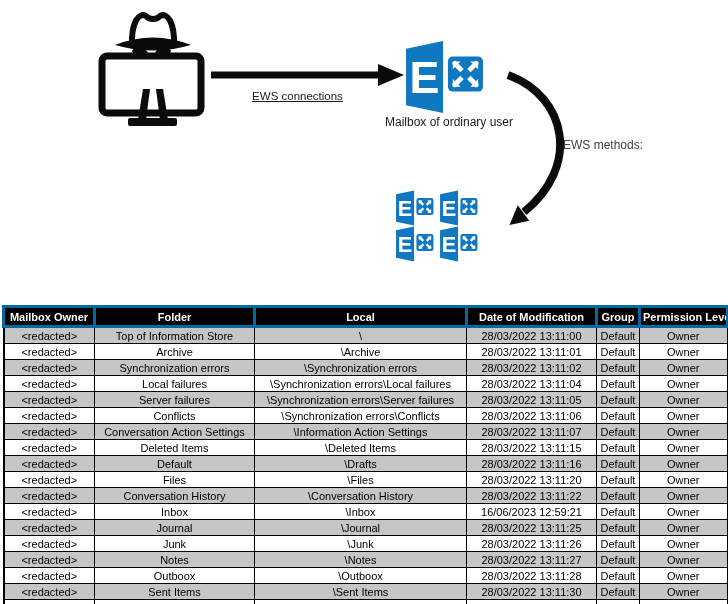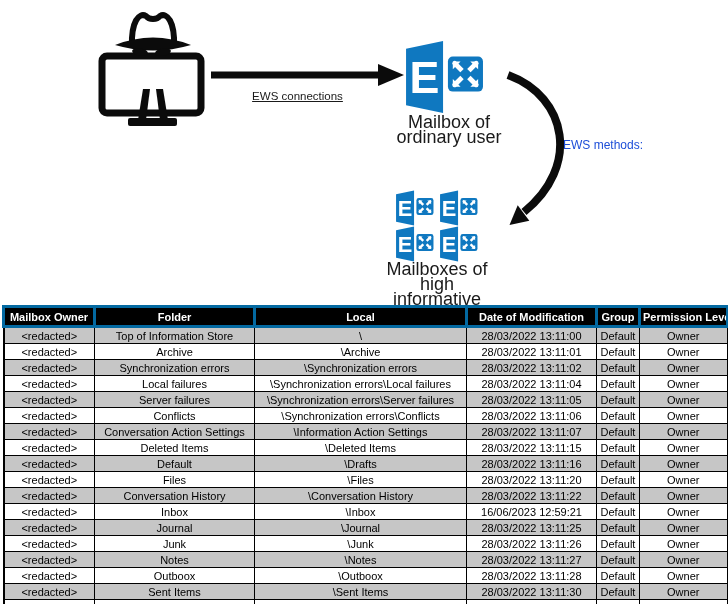--- a/index.html
+++ b/index.html
@@ -1,21 +1,21 @@
 <!DOCTYPE html>
 <html style="--blue: #0f78c0; --altrow: #c6c6c6; --hdrbg: #000000; --hdrfg: #ffffff;"><head>
 <meta charset="utf-8">
 <style>
   html,body{margin:0;padding:0;background:#fff;}
   #canvas{position:relative;width:728px;height:604px;background:#fff;overflow:hidden;
           font-family:"Liberation Sans",sans-serif;color:#111;}
   .abs{position:absolute;}
-  .caption{font-size:18px;line-height:15px;text-align:center;color:#1a1a1a;}
+  .caption{font-size:12px;line-height:15px;text-align:center;color:#1a1a1a;}
   .small-label{font-size:11.5px;text-align:center;color:#1a1a1a;}
-  .ews-block{font-size:12px;line-height:17px;color:#1d4ed8;}
+  .ews-block{font-size:12px;line-height:17px;color:#404040;}
   .ews-block ul{margin:2px 0 0 0;padding-left:17px;list-style:disc;}
   .ews-block li{padding-left:4px;}
   .xlogo svg{display:block;}
   
   #folders-table{position:absolute;left:2px;top:305px;width:724px;border-collapse:collapse;
     table-layout:fixed;font-family:"Liberation Sans",sans-serif;font-size:11px;color:#000;
     border:2px solid #000;}
   #folders-table th{background:var(--hdrbg,#000);color:var(--hdrfg,#fff);font-weight:bold;
     height:17px;border:3px solid #0369a1;padding:0 2px;font-size:11px;white-space:nowrap;overflow:hidden;}
   #folders-table td{height:15px;border:1px solid #000;text-align:center;padding:0 2px;
@@ -135,24 +135,20 @@
           <line x1="72" y1="24" x2="50" y2="46"></line>
   </g>
   <polygon points="48,30 48,22 56,22" fill="#fff"></polygon>
   <polygon points="66,22 74,22 74,30" fill="#fff"></polygon>
   <polygon points="74,40 74,48 66,48" fill="#fff"></polygon>
   <polygon points="56,48 48,48 48,40" fill="#fff"></polygon>
   <polygon points="61,28 68,35 61,42 54,35" style="fill:var(--blue)"></polygon>
 </svg>
     </div>
 
-  <div class="abs caption" style="left:372px;top:262px;width:130px;">
-    <div>Mailboxes of high</div>
-    <div>informative value</div>
-  </div>
 
   <table id="folders-table">
     <colgroup>
       <col style="width:91px">
         <col style="width:160px">
         <col style="width:212px">
       <col style="width:130px">
         <col style="width:43px">
         <col style="width:88px">
     </colgroup>

